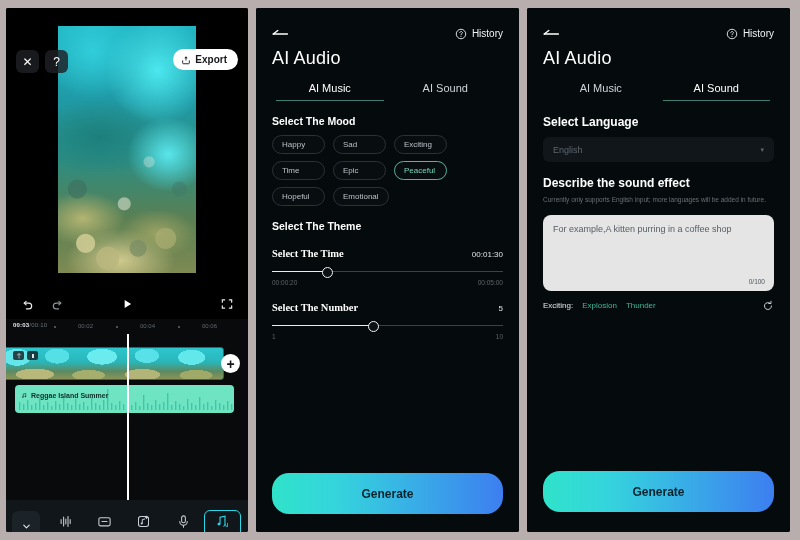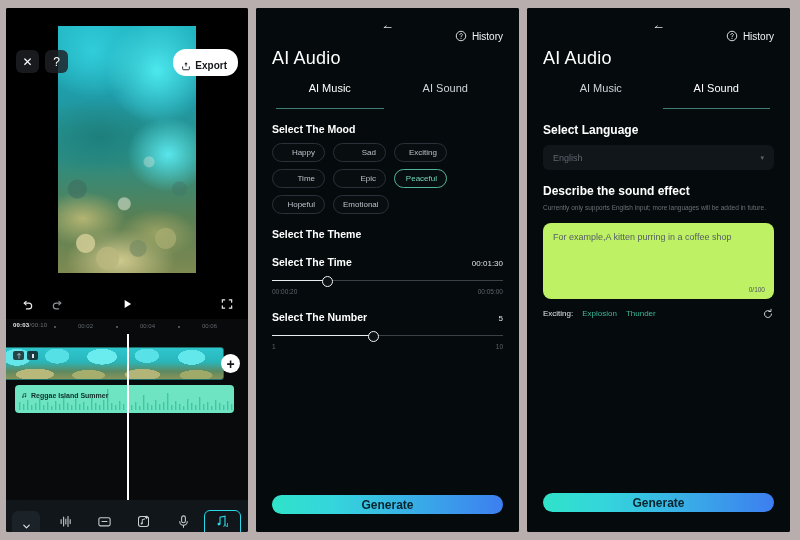--- a/index.html
+++ b/index.html
@@ -45,21 +45,21 @@
   }
   .top-ctrl { position:absolute; top:42px; left:10px; display:flex; gap:6px; z-index:5; }
   .circ-btn {
     width:23px; height:23px; border-radius:6px; background:rgba(30,32,36,.82);
     color:#fff; display:flex; align-items:center; justify-content:center;
     font-size:12px; line-height:1;
   }
   .export-btn {
     position:absolute; top:41px; right:10px; z-index:5;
     background:#fff; color:#14161a; border-radius:13px;
-    padding:11px 11px 5px 8px; font-size:10px; font-weight:600;
+    padding:5px 11px 5px 8px; font-size:10px; font-weight:600;
     display:flex; align-items:center; gap:4px;
   }
   .export-ico { display:inline-block; width:10px; height:10px; }
 
   .playbar { position:relative; height:26px; background:#000; display:flex; align-items:center; padding:0 14px; }
   .playbar .left { display:flex; gap:17px; }
   .playbar .ic { width:14px; height:14px; color:#e9ecef; }
   .playbar .mid { position:absolute; left:50%; transform:translateX(-50%); }
   .playbar .right { margin-left:auto; }
 
@@ -108,67 +108,67 @@
           align-items:center; justify-content:center; margin-right:6px; }
   .tools { flex:1; display:flex; justify-content:space-around; align-items:center; }
   .tool { width:37px; display:flex; flex-direction:column; align-items:center; gap:3px;
           padding:3px 0; border-radius:6px; }
   .tool.sel { border:1.3px solid #2ad8e8; }
   .tool .tlabel { font-size:5.5px; color:#7b8288; text-align:center; line-height:1.25; }
   .tool.sel .tlabel { color:#2ad8e8; }
 
   
   .sheet { position:relative; width:100%; height:100%; background:#050a0c; padding:0 16px; }
-  .sheet-head { display:flex; align-items:center; padding-top:17px; height:34px;flex-direction:column; }
+  .sheet-head { display:flex; align-items:center; padding-top:17px; height:34px; }
   .back-arrow { width:18px; height:12px; }
   .hist { margin-left:auto; display:flex; align-items:center; gap:5px; color:#f0f3f5; font-size:10px; }
   .sheet-title { color:#fff; font-size:18px; font-weight:500; letter-spacing:.2px; margin-top:6px; }
   .tabs { display:flex; margin-top:13px; }
-  .tab { flex:1; text-align:center; padding-bottom:15px; font-size:11px; color:#cfd5da; position:relative; }
+  .tab { flex:1; text-align:center; padding-bottom:7px; font-size:11px; color:#cfd5da; position:relative; }
   .tab.active { color:#fff; }
   .tab.active:after { content:""; position:absolute; left:4px; right:4px; bottom:0; height:1.3px; background:#3f7f73; }
 
   .sec-title { color:#fff; font-size:10.5px; font-weight:700; margin-top:14px; }
   .chips { display:flex; flex-wrap:wrap; gap:7px 8px; margin-top:8px; }
   .chip {
     min-width:53px; padding:4px 9px; border-radius:11px; border:1px solid #2a3138;
-    color:#b9c0c6; font-size:8px; text-align:right; background:#080d10;
+    color:#b9c0c6; font-size:8px; text-align:left; background:#080d10;
   }
   .chip.sel { border-color:#53b59b; color:#74d6b6; }
 
   .slider-row { margin-top:16px; }
   .slider-head { display:flex; align-items:baseline; }
-  .slider-head .lbl { color:#fff; font-size:10.5px; font-weight:700; }
+  .slider-head .lbl { color:#fff; font-size:10.5px; font-weight:700;font-family:Liberation Serif, serif; }
   .slider-head .val { margin-left:auto; color:#dfe4e8; font-size:8px; }
   .track { position:relative; height:14px; margin-top:6px; }
   .track .bar { position:absolute; top:6px; left:0; right:0; height:1.3px; background:#3b4248; }
   .track .fill { position:absolute; top:6px; left:0; height:1.3px; background:#e9edf0; }
   .track .knob { position:absolute; top:1.5px; width:11px; height:11px; border-radius:50%;
                  background:#0b1013; border:1.6px solid #f2f5f7; }
   .ends { display:flex; font-size:6.5px; color:#5d646a; }
   .ends .r { margin-left:auto; }
 
   .field-label { color:#fff; font-size:12px; font-weight:700; margin-top:14px; }
   .select {
     margin-top:8px; height:25px; border-radius:6px; background:#10161a;
     display:flex; align-items:center; padding:0 10px; color:#5e666d; font-size:9px;
   }
   .select .caret { margin-left:auto; color:#5e666d; font-size:7px; }
   .helper { color:#6a7177; font-size:6.5px; line-height:1.5; margin-top:5px; }
   .textarea {
-    position:relative; margin-top:10px; height:76px; border-radius:8px; background:#bef264;
+    position:relative; margin-top:10px; height:76px; border-radius:8px; background:#e5e5e5;
     padding:9px 10px; color:#565e65; font-size:9px;
   }
   .counter { position:absolute; right:9px; bottom:6px; font-size:6.5px; color:#4d555b; }
   .examples { display:flex; align-items:center; margin-top:9px; font-size:8px; color:#dfe4e8; gap:9px; }
   .examples .ex { color:#3fb79a; }
   .examples .refresh { margin-left:auto; width:12px; height:12px; color:#d6dbe0; }
 
   .generate {
-    position:absolute; left:16px; right:16px; bottom:18px; height:19px; border-radius:17px;
+    position:absolute; left:16px; right:16px; bottom:18px; height:41px; border-radius:17px;
     background: linear-gradient(90deg, #2fe3c9 0%, #35d4dd 28%, #39a8e8 66%, #3d7ef0 100%);
     display:flex; align-items:center; justify-content:center;
     color:#08252e; font-size:12px; font-weight:600;
   }
   .panel-c .generate { bottom:20px; }
 </style>
 </head>
 <body>
 
 <div class="stage">

